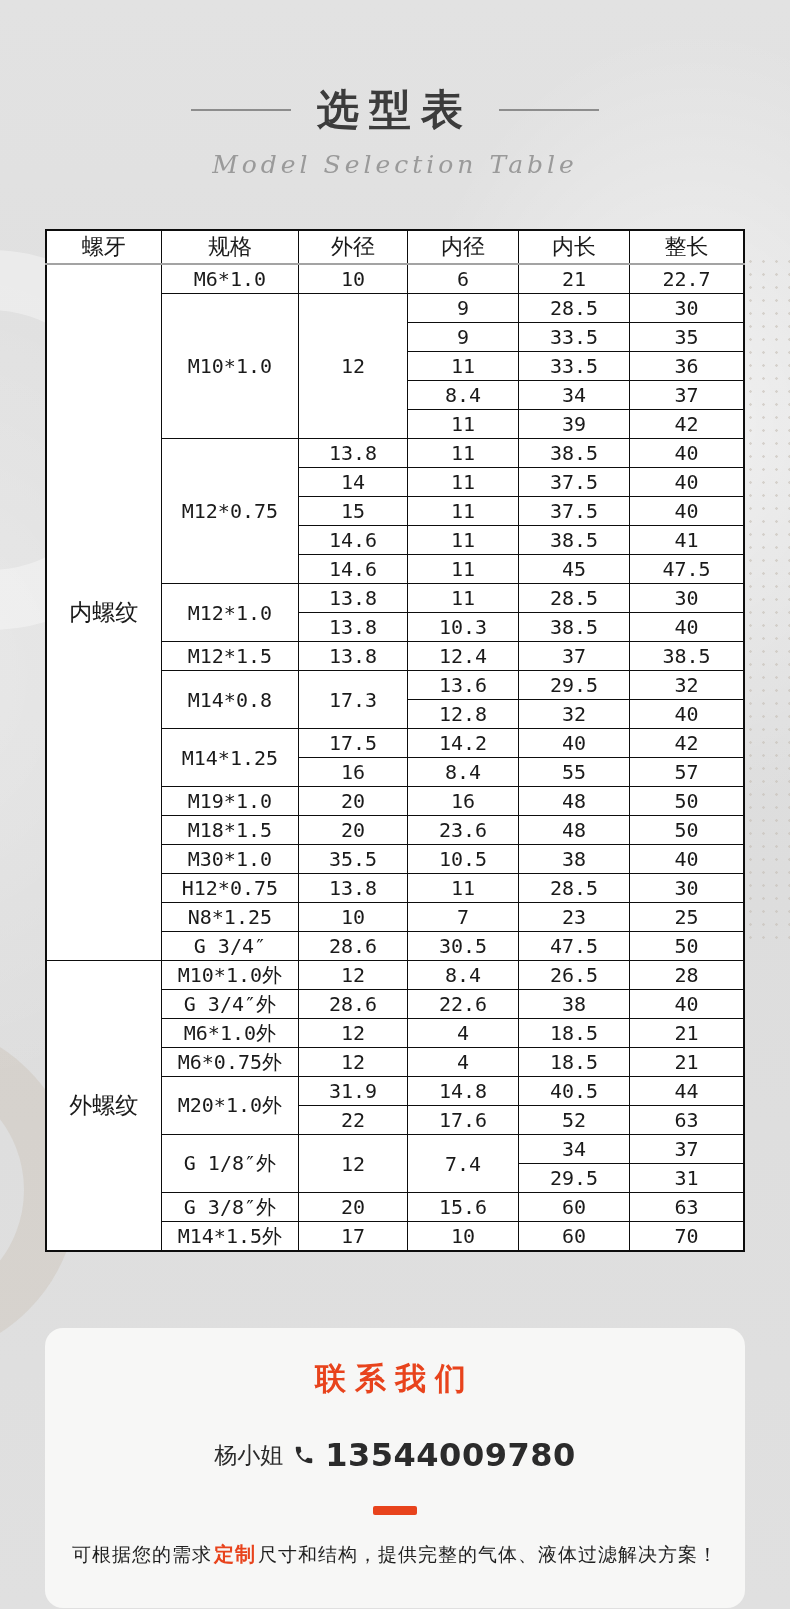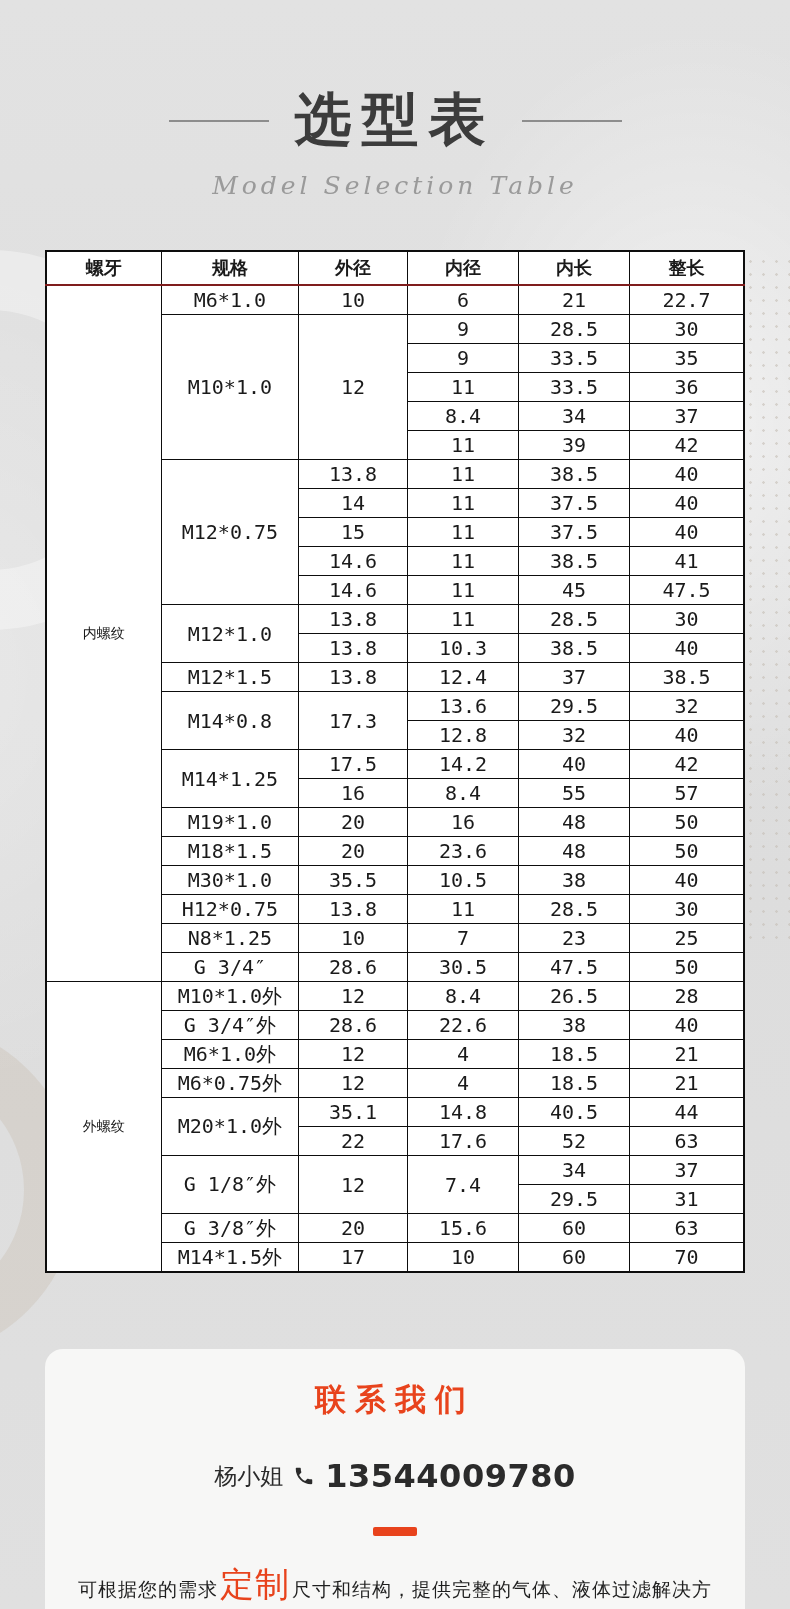--- a/index.html
+++ b/index.html
@@ -26,41 +26,41 @@
     left:-200px;top:250px;width:380px;height:380px;border-radius:50%;
     box-sizing:border-box;border:60px solid rgba(255,255,255,.35);
   }
   .content{position:relative;z-index:1;}
 
   
   .page-header{padding-top:82px;text-align:center;}
   .title-row{display:flex;align-items:center;justify-content:center;gap:26px;}
   .title-row .hline{width:100px;height:2px;background:#8d8d8d;}
   h1.page-title{
-    margin:0;font-size:57px;letter-spacing:10px;color:#3c3c3c;font-weight:700;
+    margin:0;font-size:42px;letter-spacing:10px;color:#3c3c3c;font-weight:700;
     font-family:"DejaVu Sans","Liberation Sans",sans-serif;
   }
   .page-subtitle{
     margin-top:12px;font-family:"DejaVu Serif","Liberation Serif",serif;
     font-style:italic;font-size:25px;letter-spacing:4px;color:#9a9a9a;
   }
 
   
   table.model-table{
     width:700px;margin:50px auto 0;border-collapse:collapse;background:#ffffff;
     table-layout:fixed;border:2px solid #0d0d0d;
     font-family:"DejaVu Sans Mono","Liberation Mono",monospace;
   }
   .model-table th,.model-table td{
     border:1px solid #0d0d0d;text-align:center;vertical-align:middle;
     color:#1a1a1a;padding:0;overflow:hidden;white-space:nowrap;
   }
-  .model-table th{height:32px;font-size:18px;font-weight:700;border-bottom:2px solid #7f1d1d;}
+  .model-table th{height:32px;font-size:22px;font-weight:400;border-bottom:2px solid #a3a3a3;}
   .model-table td{height:28px;font-size:20px;font-weight:400;}
-  .model-table td[data-name="thread-type-cell"]{font-size:14px;}
+  .model-table td[data-name="thread-type-cell"]{font-size:23px;}
 
   
   .contact-card{
     width:700px;box-sizing:border-box;margin:76px auto 0;background:#f7f7f6;
     border-radius:18px;text-align:center;padding:30px 20px 40px;
   }
   h2.contact-title{
     margin:0;font-size:31px;font-weight:700;letter-spacing:9px;
     color:var(--accent,#e8431c);
     text-align:center;
@@ -70,21 +70,21 @@
     margin-top:36px;color:#2b2b2b;
   }
   .contact{display:flex;align-items:center;gap:10px;font-size:23px;}
   .contact .phone{font-weight:700;font-size:32px;letter-spacing:.5px;}
   .phone-icon svg{width:22px;height:22px;display:block;fill:#2b2b2b;}
   .red-divider{
     width:44px;height:9px;background:var(--accent,#e8431c);
     border-radius:2px;margin:32px auto 26px;
   }
   .note{margin:0;font-size:19px;color:#1f1f1f;letter-spacing:1px;}
-  .note .hl{color:var(--accent,#e8431c);font-size:34px;font-weight:400;padding:0 2px;}
+  .note .hl{color:var(--accent,#e8431c);font-size:20px;font-weight:700;padding:0 2px;}
 </style>
 </head>
 <body>
 
 <div class="decor dots-right" data-name="dotted-texture"></div>
 <div class="decor arc-left-faint" data-name="background-arc-faint"></div>
 <div class="decor arc-left" data-name="background-arc"></div>
 
 <div class="content">
 
@@ -294,21 +294,21 @@
         </tr>
         <tr data-name="table-row">
           <td data-name="spec-cell">M6*0.75外</td>
           <td data-name="dim-cell">12</td>
           <td data-name="dim-cell">4</td>
           <td data-name="dim-cell">18.5</td>
           <td data-name="dim-cell">21</td>
         </tr>
         <tr data-name="table-row">
           <td rowspan="2" data-name="spec-cell">M20*1.0外</td>
-          <td data-name="dim-cell">35.1</td>
+          <td data-name="dim-cell">31.9</td>
           <td data-name="dim-cell">14.8</td>
           <td data-name="dim-cell">40.5</td>
           <td data-name="dim-cell">44</td>
         </tr>
         <tr data-name="table-row">
           <td data-name="dim-cell">22</td>
           <td data-name="dim-cell">17.6</td>
           <td data-name="dim-cell">52</td>
           <td data-name="dim-cell">63</td>
         </tr>

